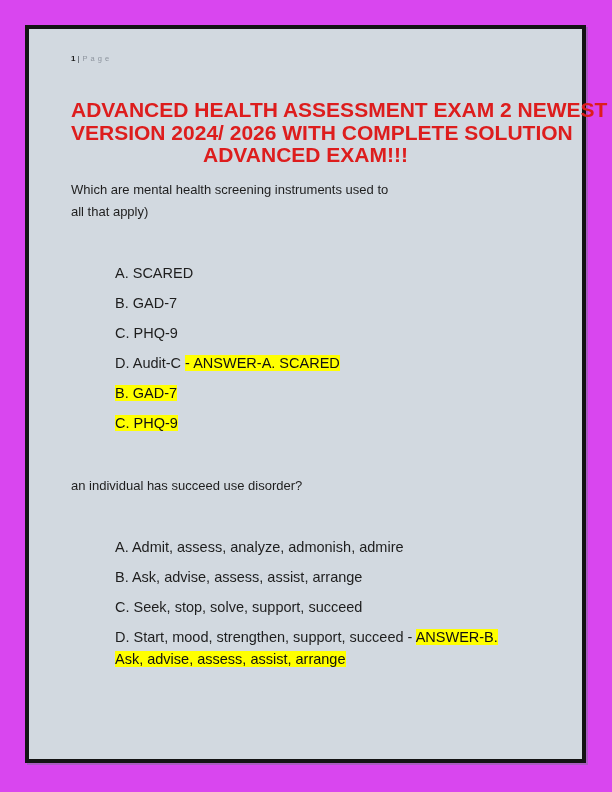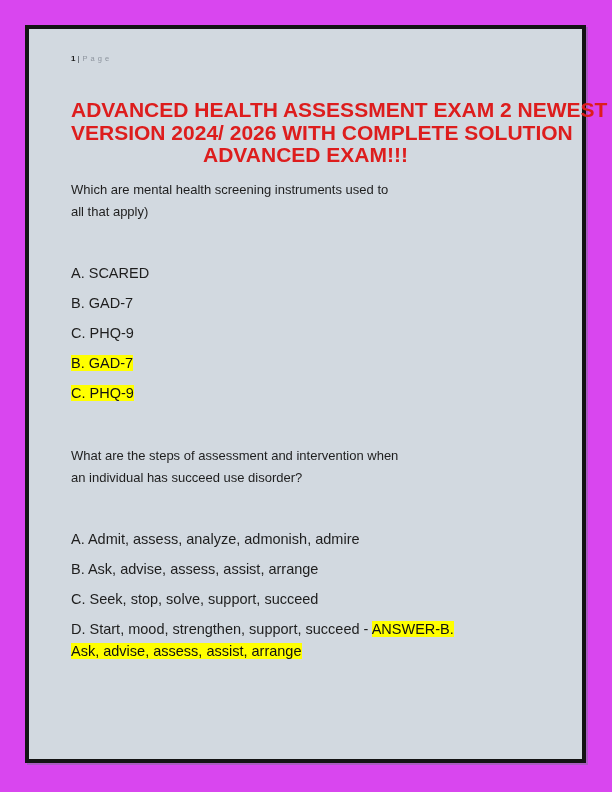--- a/index.html
+++ b/index.html
@@ -45,21 +45,21 @@
     line-height:22.5px;
   }
   .title-line{white-space:nowrap;}
   .question-text{
     font-size:13px;
     line-height:22px;
     color:#1e1e1e;
   }
   .q1-text{margin-top:12px;}
   .q2-text{margin-top:41px;}
-  .options{margin-top:39px;}
+  .options{margin-top:39px;margin-left:44px;}
   .option{
     font-size:14.5px;
     line-height:22px;
     color:#1e1e1e;
     margin-bottom:8px;
   }
   .hl{
     background:#ffff00;
     color:#111;
   }
@@ -82,26 +82,26 @@
 
     <div class="question-text q1-text">
       <div>Which are mental health screening instruments used to</div>
       <div>all that apply)</div>
     </div>
 
     <div class="options">
       <div class="option">A. SCARED</div>
       <div class="option">B. GAD-7</div>
       <div class="option">C. PHQ-9</div>
+      <div class="option"><span>D. Audit-C </span><span class="hl">- ANSWER-A. SCARED</span></div>
       <div class="option"><span class="hl">B. GAD-7</span></div>
       <div class="option"><span class="hl">C. PHQ-9</span></div>
     </div>
 
     <div class="question-text q2-text">
-      <div>What are the steps of assessment and intervention when</div>
       <div>an individual has succeed use disorder?</div>
     </div>
 
     <div class="options">
       <div class="option">A. Admit, assess, analyze, admonish, admire</div>
       <div class="option">B. Ask, advise, assess, assist, arrange</div>
       <div class="option">C. Seek, stop, solve, support, succeed</div>
       <div class="option">
         <div><span>D. Start, mood, strengthen, support, succeed - </span><span class="hl">ANSWER-B.</span></div>
         <div><span class="hl">Ask, advise, assess, assist, arrange</span></div>

